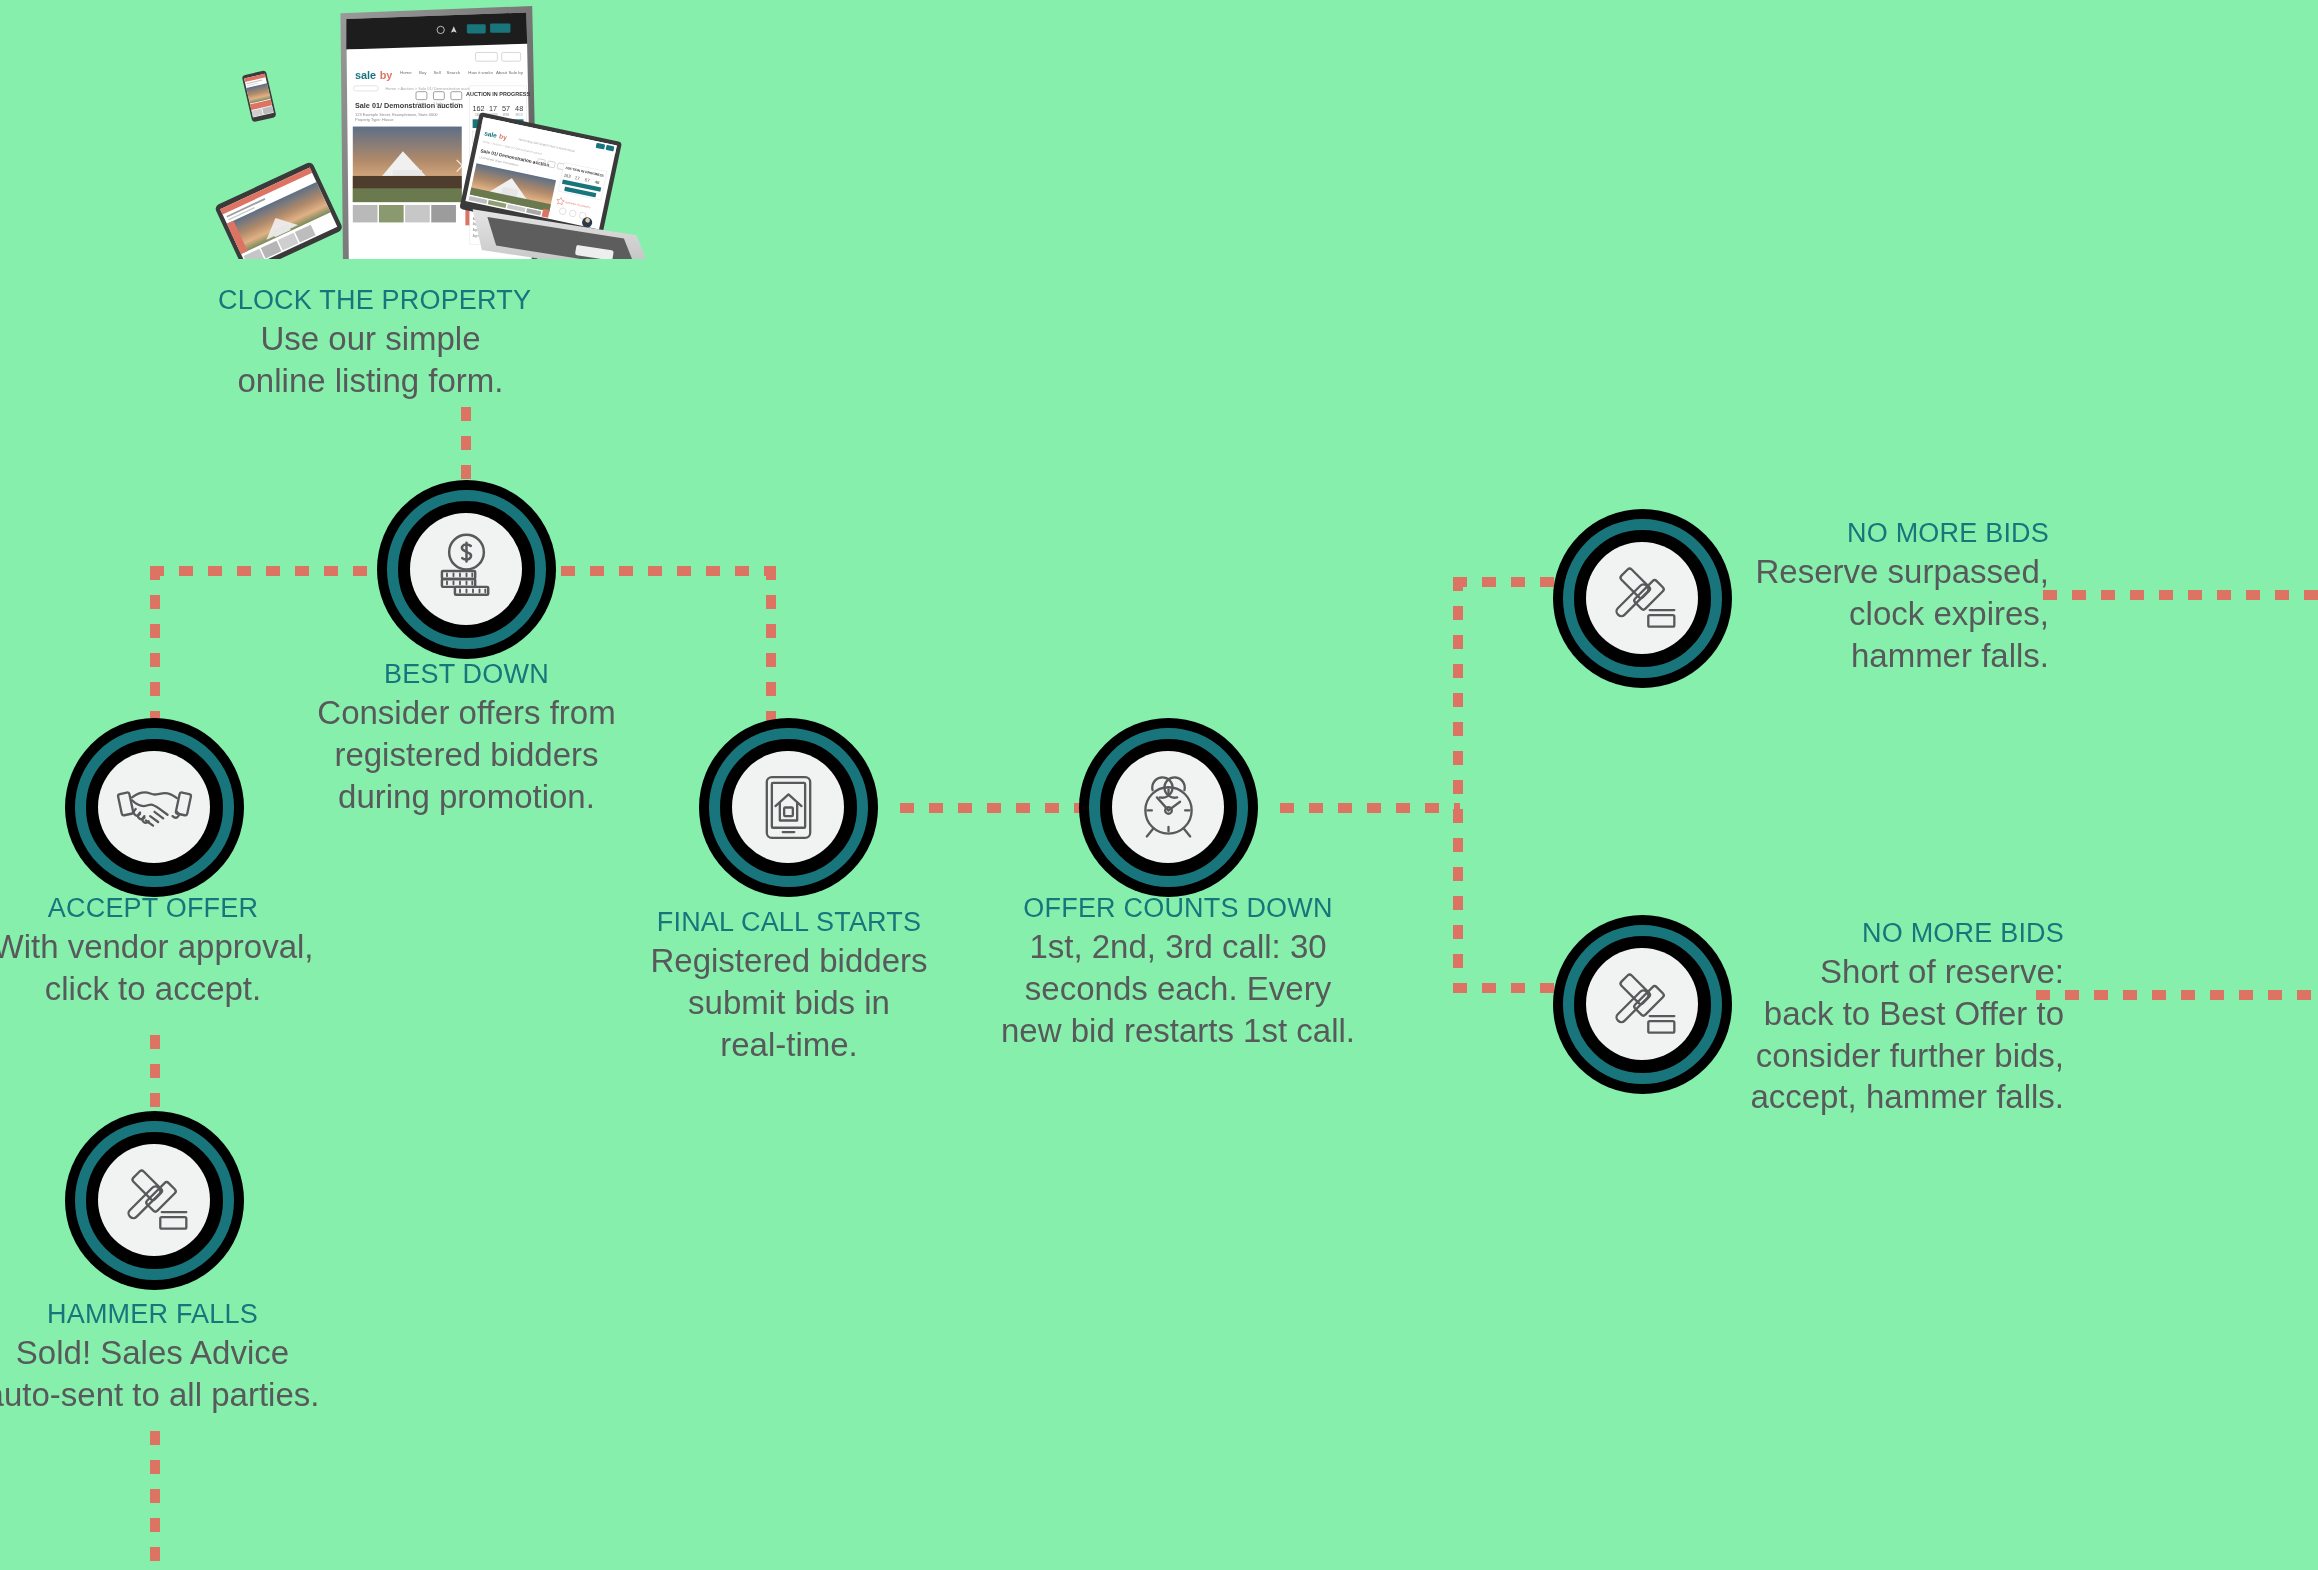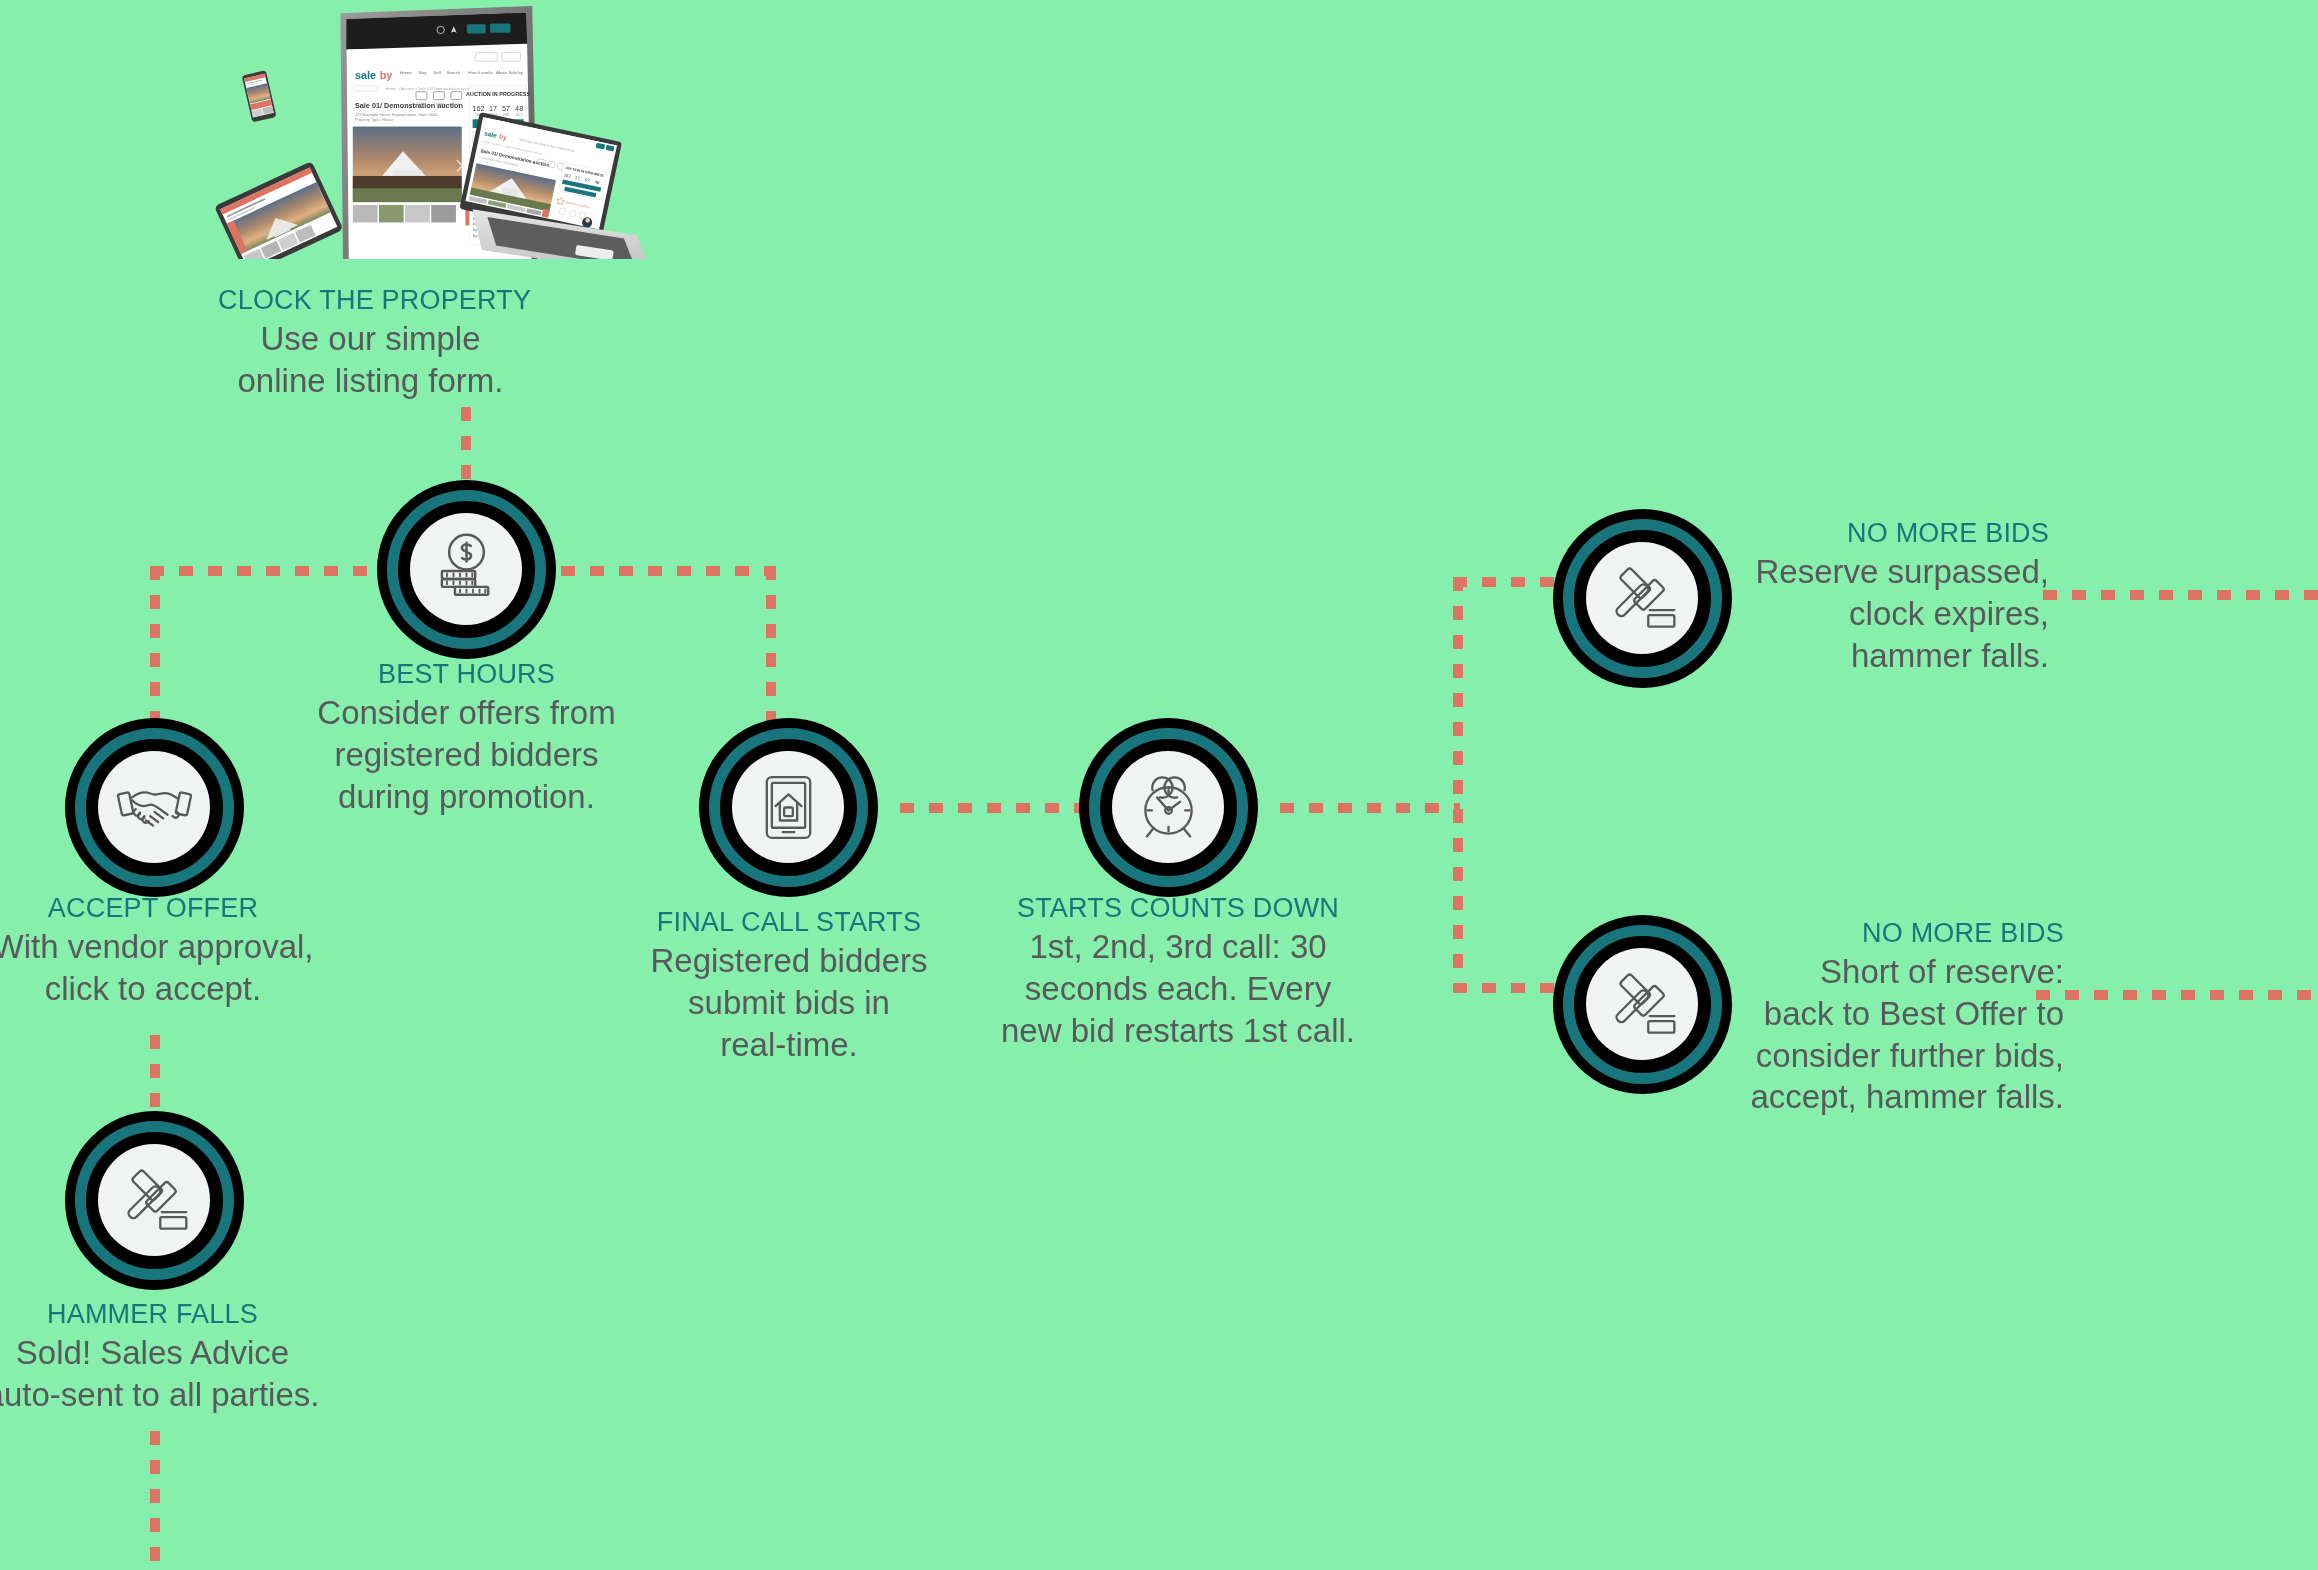--- a/index.html
+++ b/index.html
@@ -379,21 +379,21 @@
               <path d="M65 83.5 v4"></path>
               <path d="M74 83.5 v4"></path>
               <path d="M82 83.5 v4"></path>
           </g>
         </svg>
       </div>
     </div>
   </div>
 
   <div class="label center" style="left:298px; top:659px; width:337px;">
-    <div class="title">BEST HOURS</div>
+    <div class="title">BEST DOWN</div>
     <div class="body">Consider offers from<br>registered bidders<br>during promotion.</div>
   </div>
 
   <div class="conn h" style="left:150px; top:566px; width:230px;"></div>
   <div class="conn v" style="left:150px; top:566px; height:156px;"></div>
 
   <div class="conn h" style="left:561px; top:566px; width:215px;"></div>
   <div class="conn v" style="left:766px; top:566px; height:157px;"></div>
 
   <div class="node" style="left:65px; top:718px;">
@@ -481,21 +481,21 @@
           <path d="M27 60 h6"></path>
             <path d="M79 60 h6"></path>
           <path d="M35 85 L26 96"></path>
           <path d="M77 85 L86 96"></path>
         </svg>
       </div>
     </div>
   </div>
 
   <div class="label center" style="left:971px; top:893px; width:414px;">
-    <div class="title">STARTS COUNTS DOWN</div>
+    <div class="title">OFFER COUNTS DOWN</div>
     <div class="body">1st, 2nd, 3rd call: 30<br>seconds each. Every<br>new bid restarts 1st call.</div>
   </div>
 
   <div class="conn h" style="left:1280px; top:803px; width:180px;"></div>
 
   <div class="conn v" style="left:1453px; top:577px; height:416px;"></div>
 
   <div class="conn h" style="left:1453px; top:577px; width:138px;"></div>
 
   <div class="conn h" style="left:1453px; top:983px; width:138px;"></div>

